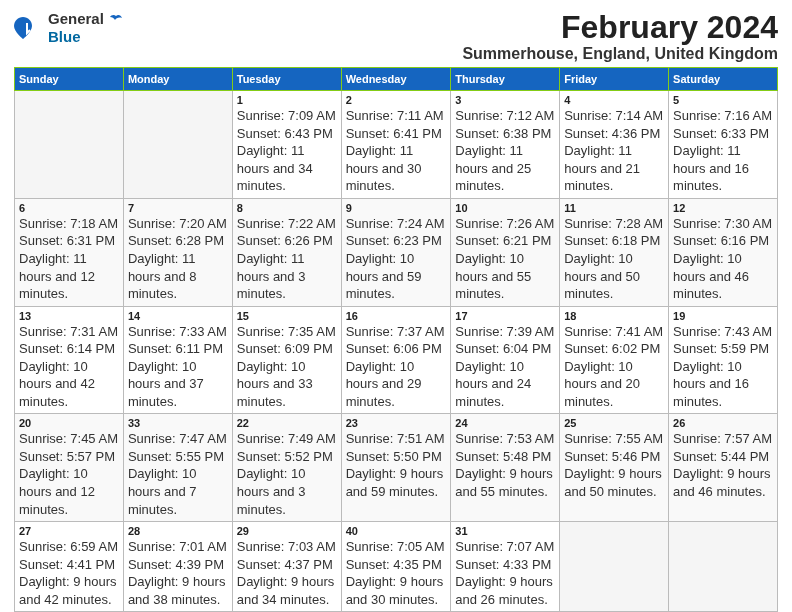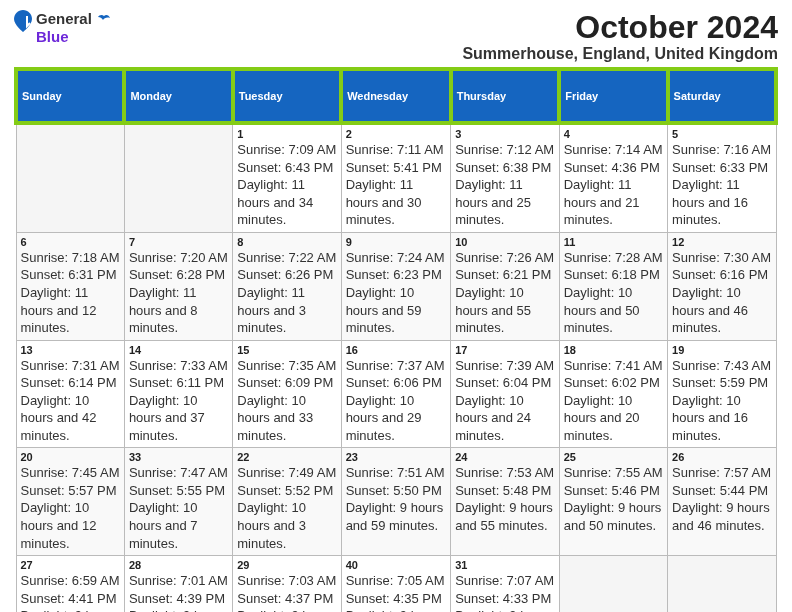--- a/index.html
+++ b/index.html
@@ -14,33 +14,33 @@
       padding: 10px 14px 6px 14px;
     }
     .header-row {
       display: flex;
       justify-content: space-between;
       align-items: flex-start;
       margin-bottom: 4px;
     }
     .logo {
       display: flex;
-      align-items: flex-start;
-      gap: 4px;
+      align-items: center;
+      gap: 16px;
     }
     .logo-text-general {
       font-size: 15px;
       font-weight: bold;
       color: #333;
       line-height: 1.1;
     }
     .logo-text-blue {
       font-size: 15px;
       font-weight: bold;
-      color: #6d28d9;
+      color: #0369a1;
       line-height: 1.1;
     }
     .logo-icon {
       width: 18px;
       height: 22px;
     }
     .title-block {
       text-align: right;
     }
     .month-title {
@@ -57,23 +57,23 @@
     table {
       width: 100%;
       border-collapse: collapse;
       font-size: 10px;
     }
     th {
       background-color: #1565c0;
       color: white;
       font-size: 11px;
       font-weight: 600;
-      padding: 19px 4px;
+      padding: 5px 4px;
       text-align: left;
-      border: 4px solid #84cc16;
+      border: 1px solid #84cc16;
       margin-top: 26px;
     }
     td {
       border: 1px solid #bbb;
       vertical-align: top;
       padding: 3px 4px;
       width: 113px;
       height: 78px;
       background: #fff;
     }
@@ -115,21 +115,21 @@
           <svg width="14" height="14" style="vertical-align:middle;margin-left:1px" viewBox="0 0 14 14">
             <path d="M7 3 C5 1 2 2 1 4 C3 4 5 5 6 7 C7 5 10 4 13 5 C12 2 9 1 7 3Z" fill="#1565c0"></path>
           </svg>
         </div>
         <div>
           <span class="logo-text-blue">Blue</span>
         </div>
       </div>
     </div>
     <div class="title-block">
-      <div class="month-title">October 2024</div>
+      <div class="month-title">February 2024</div>
       <div class="location-title">Summerhouse, England, United Kingdom</div>
     </div>
   </div>
 
   <table>
     <thead>
       <tr>
         <th>Sunday</th>
         <th>Monday</th>
         <th>Tuesday</th>
@@ -146,21 +146,21 @@
           <td>
             <span class="day-num">1</span>
             <div class="day-info">Sunrise: 7:09 AM
 Sunset: 6:43 PM
 Daylight: 11 hours
 and 34 minutes.</div>
           </td>
           <td>
             <span class="day-num">2</span>
             <div class="day-info">Sunrise: 7:11 AM
-Sunset: 5:41 PM
+Sunset: 6:41 PM
 Daylight: 11 hours
 and 30 minutes.</div>
           </td>
           <td>
             <span class="day-num">3</span>
             <div class="day-info">Sunrise: 7:12 AM
 Sunset: 6:38 PM
 Daylight: 11 hours
 and 25 minutes.</div>
           </td>

